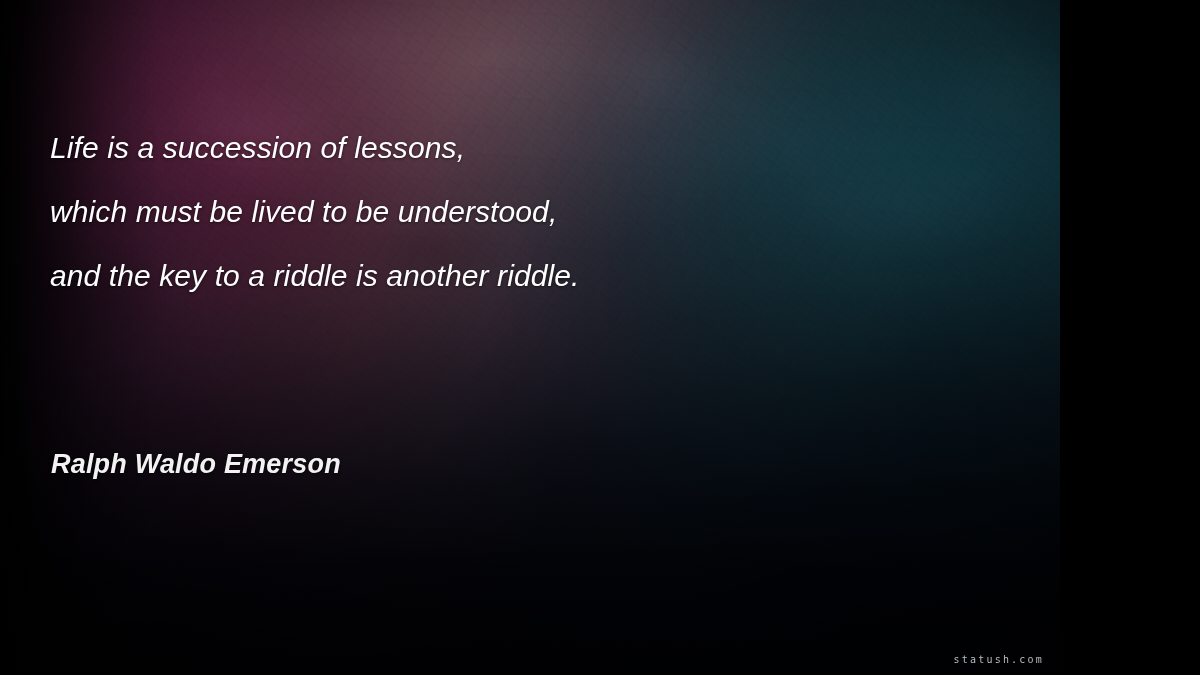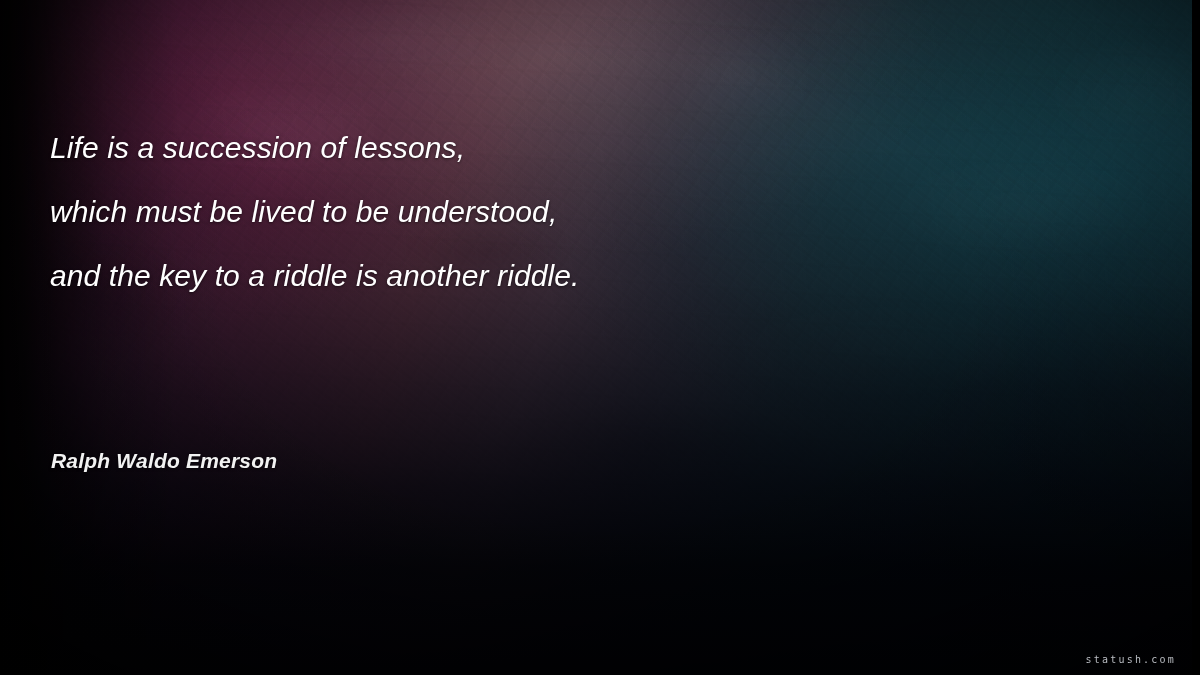--- a/index.html
+++ b/index.html
@@ -2,25 +2,26 @@
 <html><head>
 <meta charset="utf-8">
 <style>
   html, body {
     margin: 0;
     padding: 0;
     background: #000;
   }
   #quote-card {
     position: relative;
-    width: 1192px;
+    width: 1012px;
     height: 675px;
     overflow: hidden;
     background-color: #b91c1c;
     font-family: "Liberation Sans", sans-serif;
+    padding-left: 48px;
   }
 
   
   .bg-layer {
     position: absolute;
     inset: 0;
     pointer-events: none;
   }
 
   
@@ -160,21 +161,21 @@
     color: #ffffff;
     letter-spacing: 0.1px;
     white-space: nowrap;
     text-shadow: 0 1px 3px rgba(0,0,0,0.55);
   }
 
   #author-name {
     position: absolute;
     left: 51px;
     top: 449px;
-    font-size: 21px;
+    font-size: 27px;
     font-style: italic;
     font-weight: 700;
     color: #f2f2f2;
     letter-spacing: 0.2px;
     white-space: nowrap;
     text-shadow: 0 1px 3px rgba(0,0,0,0.6);
   }
 
   #watermark {
     position: absolute;

